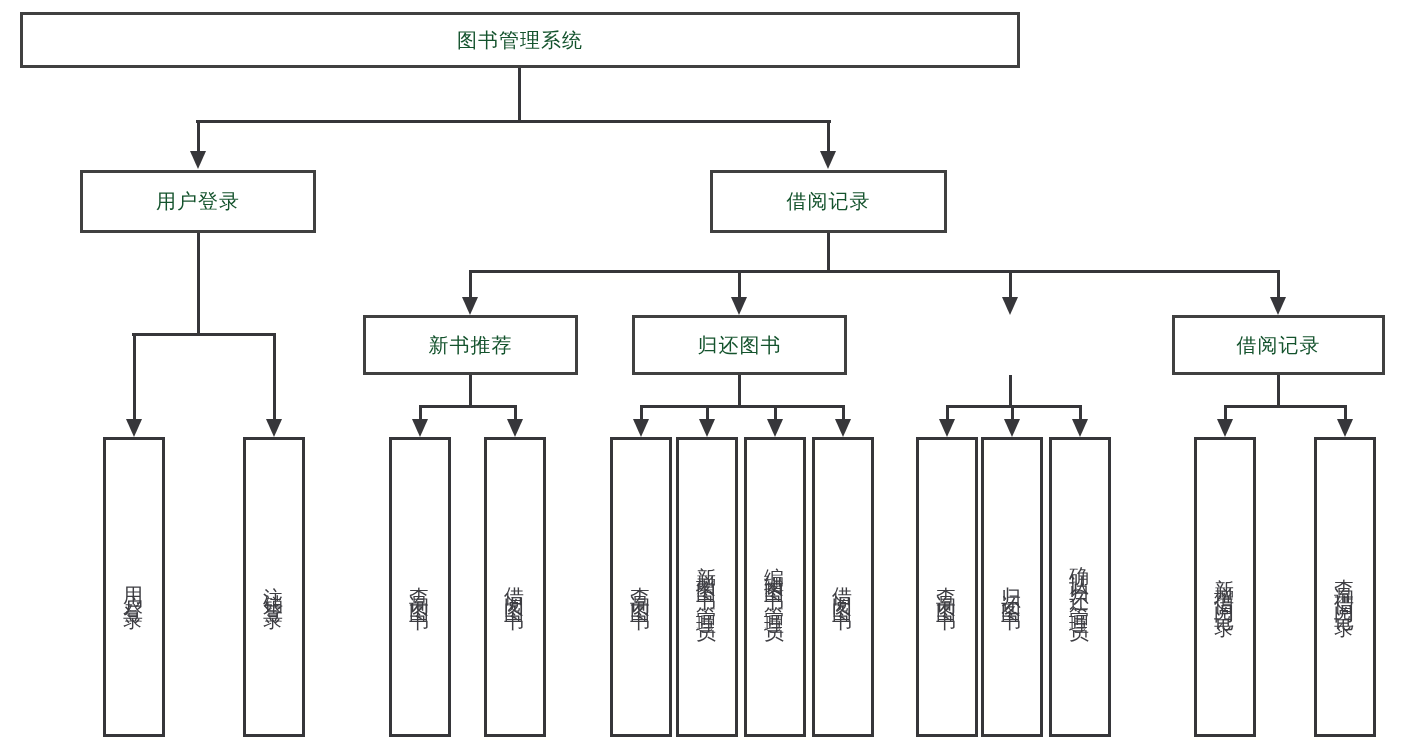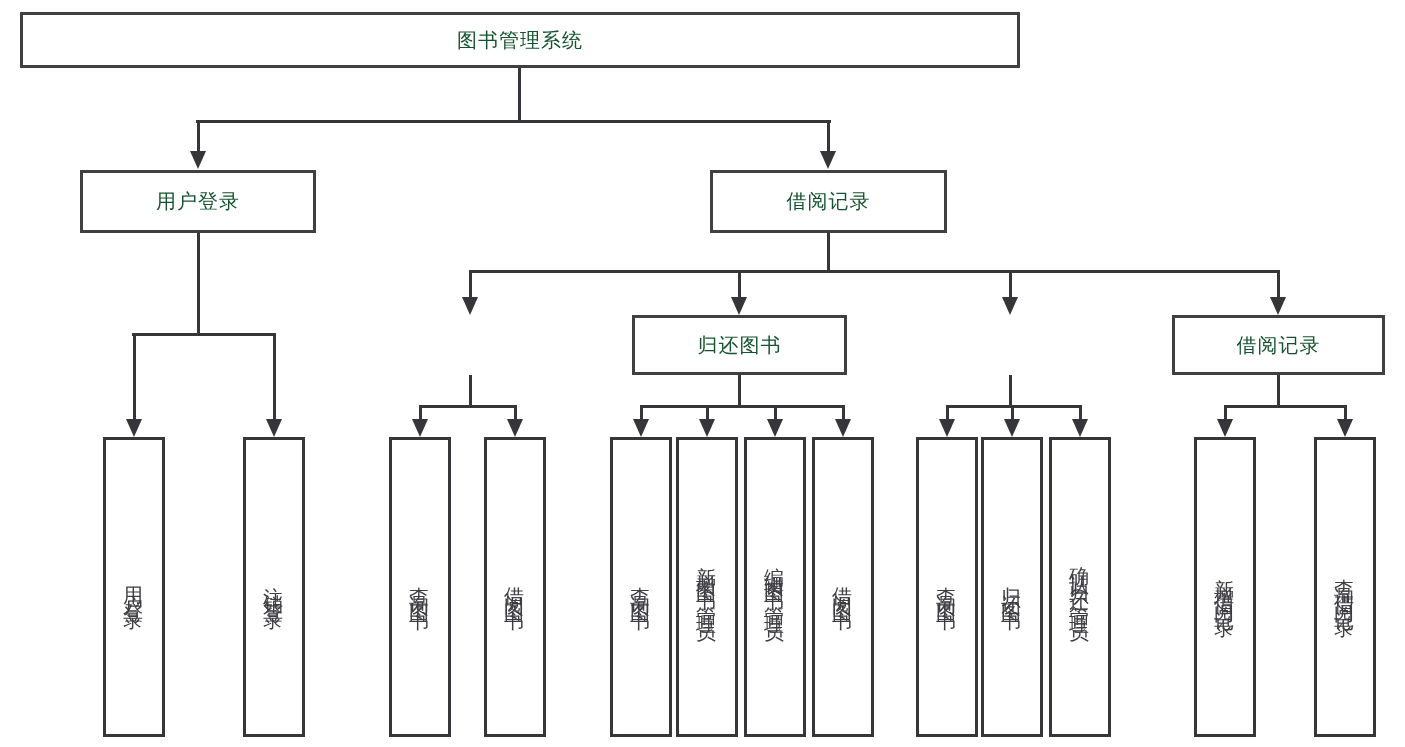--- a/index.html
+++ b/index.html
@@ -106,20 +106,23 @@
   <div class="hline" style="left:469px; top:270px; width:810px;"></div>
   <div class="vline" style="left:469px; top:270px; height:28px;"></div>
   <div class="arrow" style="left:462px; top:297px;"></div>
   <div class="vline" style="left:738px; top:270px; height:28px;"></div>
   <div class="arrow" style="left:731px; top:297px;"></div>
   <div class="vline" style="left:1009px; top:270px; height:28px;"></div>
   <div class="arrow" style="left:1002px; top:297px;"></div>
   <div class="vline" style="left:1277px; top:270px; height:28px;"></div>
   <div class="arrow" style="left:1270px; top:297px;"></div>
 
+  <div class="box" style="left:363px; top:315px; width:215px; height:60px;">
+    <span>新书推荐</span>
+  </div>
   <div class="box" style="left:632px; top:315px; width:215px; height:60px;">
     <span>归还图书</span>
   </div>
   <div class="box" style="left:1172px; top:315px; width:213px; height:60px;">
     <span>借阅记录</span>
   </div>
 
   <div class="vline" style="left:469px; top:375px; height:32px;"></div>
   <div class="hline" style="left:419px; top:405px; width:98px;"></div>
   <div class="vline" style="left:419px; top:405px; height:16px;"></div>

